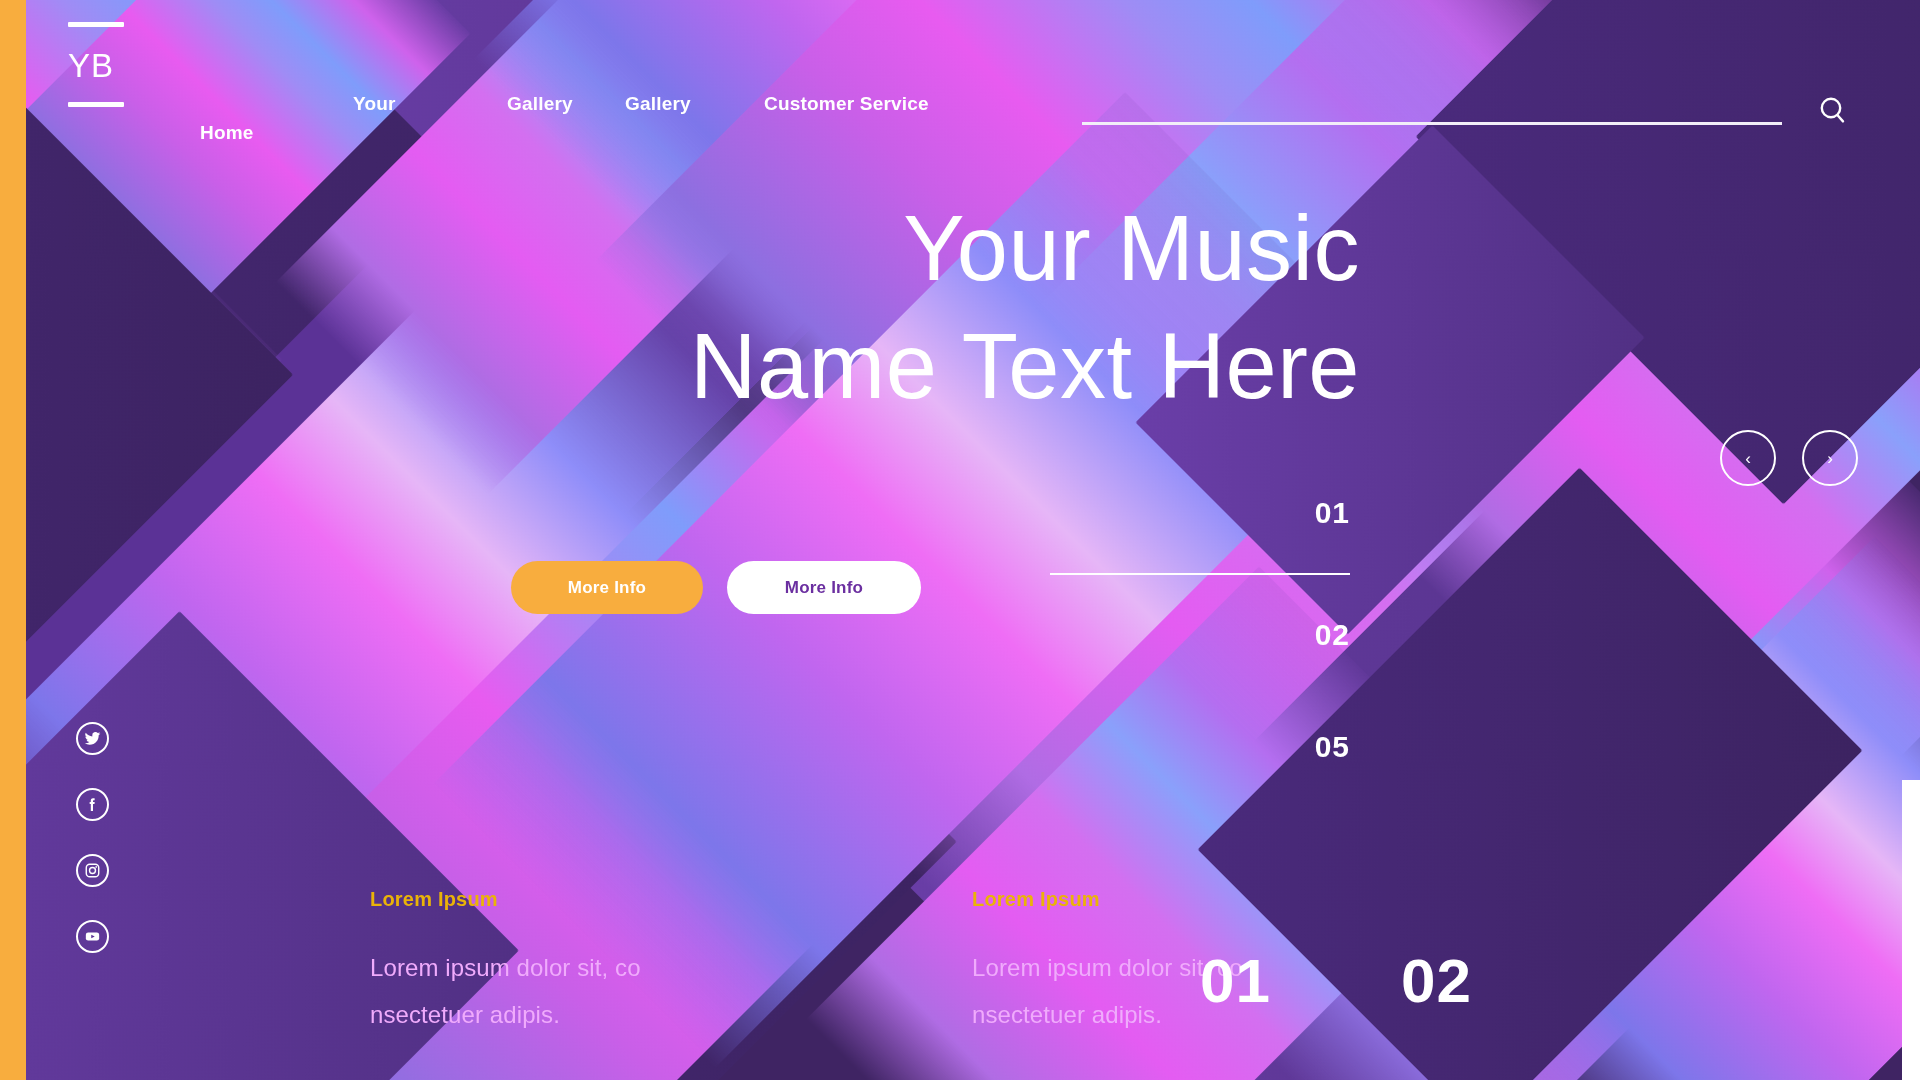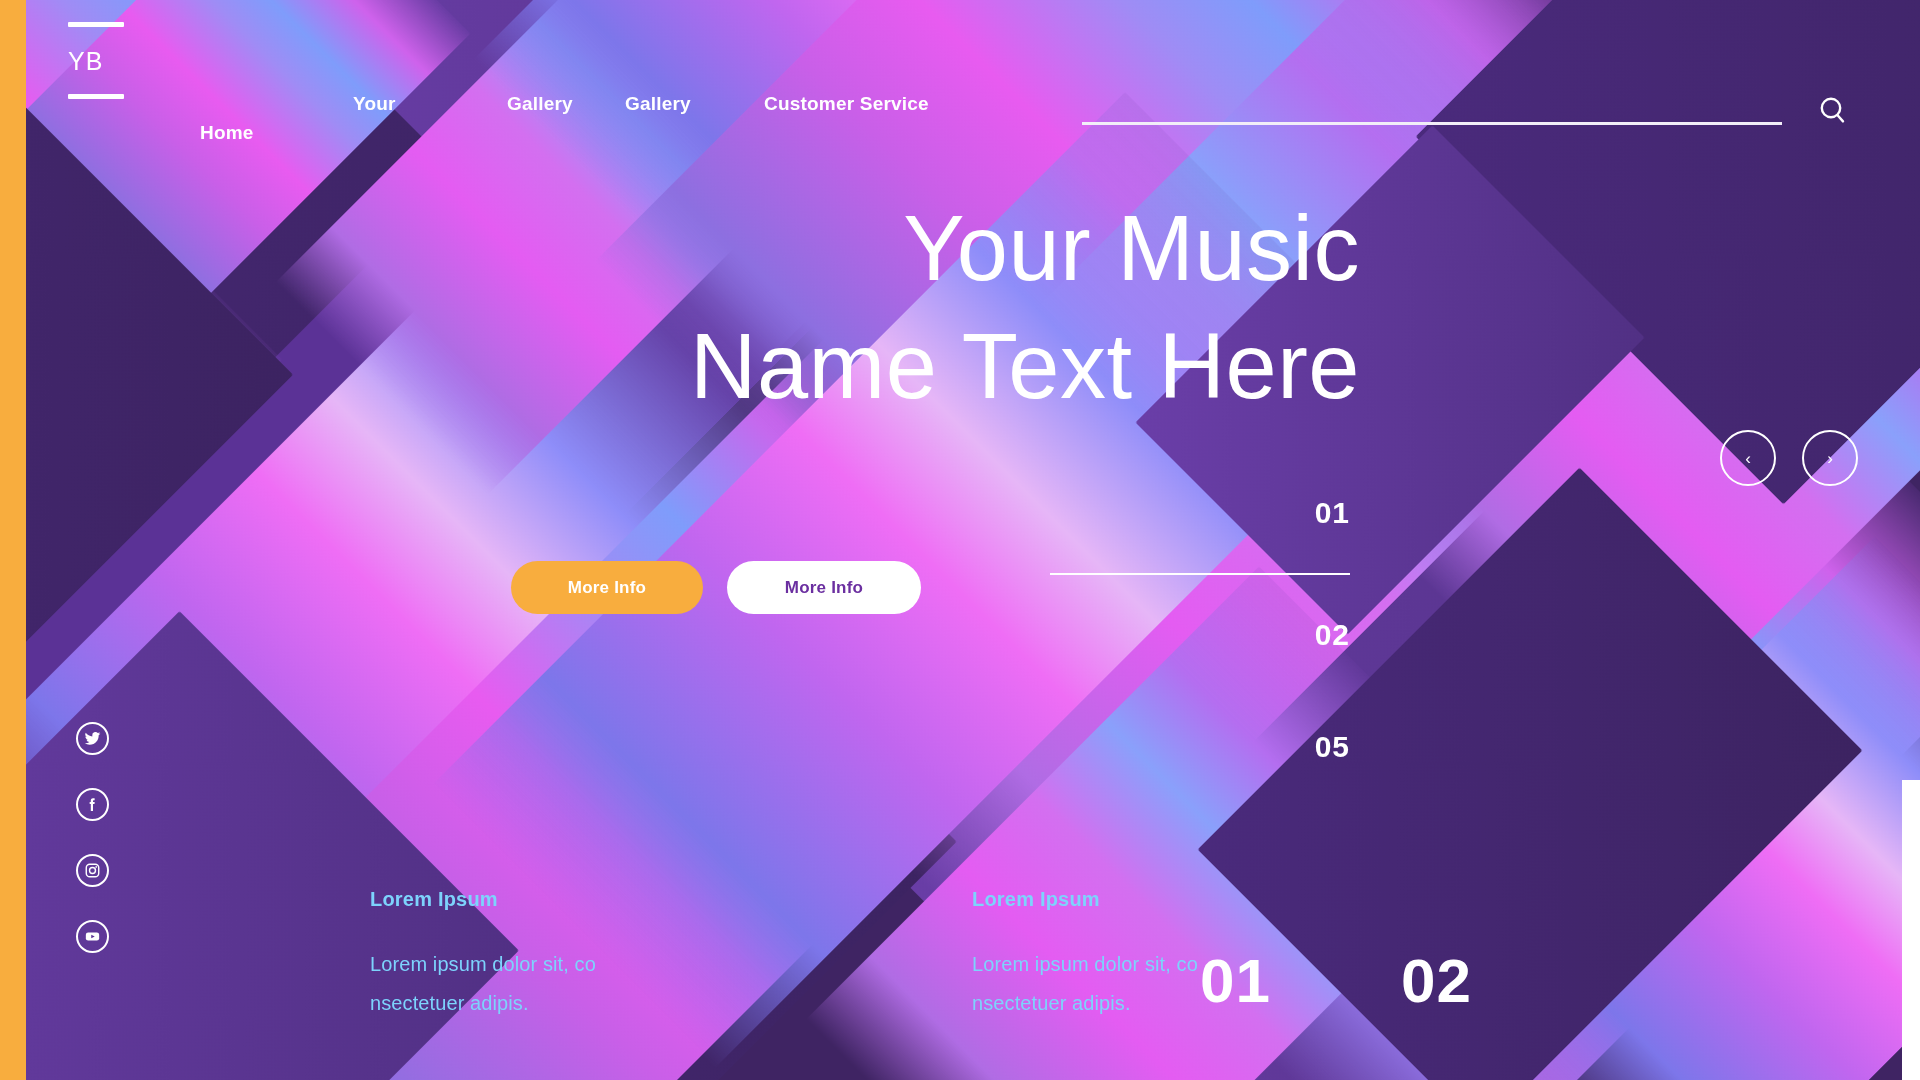--- a/index.html
+++ b/index.html
@@ -89,21 +89,21 @@
   }
   .logo-wrap{
     position:absolute; left:68px; top:22px;
     width:120px;
     text-align:left;
   }
   .logo-rule{
     width:56px; height:5px; background:#ffffff; border-radius:1px;
   }
   .logo-text{
-    font-size:25px; font-weight:400; color:#ffffff;
+    font-size:33px; font-weight:400; color:#ffffff;
     letter-spacing:1px; line-height:1;
     margin:22px 0 20px 0;
   }
   .nav{
     position:absolute; left:200px; top:93px;
     display:flex; gap:0;
     z-index:31;
   }
   .nav-item{
     color:#ffffff; font-size:19px; font-weight:700;
@@ -231,25 +231,25 @@
   .social-btn svg{ display:block; }
 
   
   .features{
     position:absolute; left:370px; top:888px;
     display:flex; gap:312px;
     z-index:25;
   }
   .feature{ width:290px; }
   .feature h3{
-    color:#7dd3fc; font-size:20px; font-weight:700;
+    color:#eab308; font-size:20px; font-weight:700;
     letter-spacing:0.2px; margin-bottom:34px;
   }
   .feature p{
-    color:#7dd3fc; font-size:20px; font-weight:400;
+    color:#f0abfc; font-size:24px; font-weight:400;
     line-height:1.95; letter-spacing:0.1px;
   }
 
   
   .counters{
     position:absolute; left:1200px; top:950px;
     display:flex; gap:130px;
     z-index:25;
   }
   .counter{

